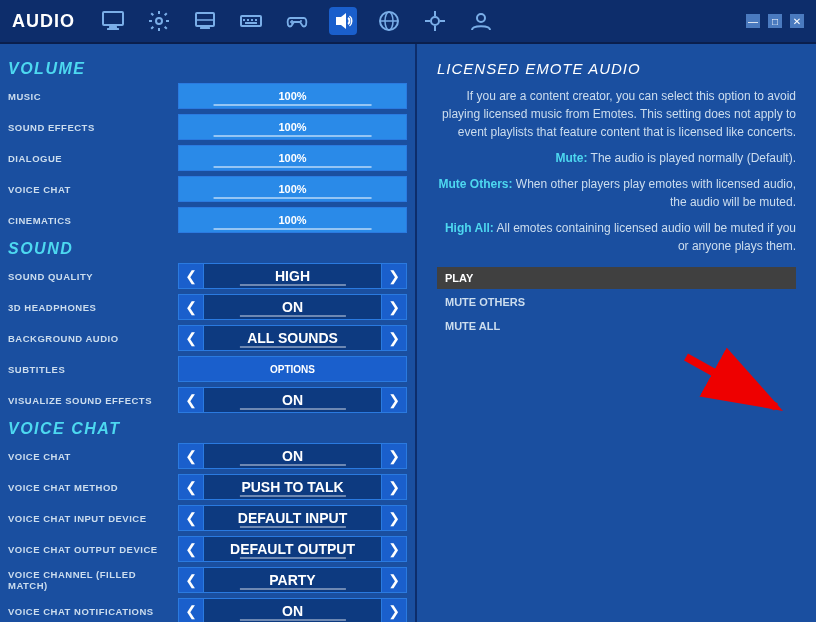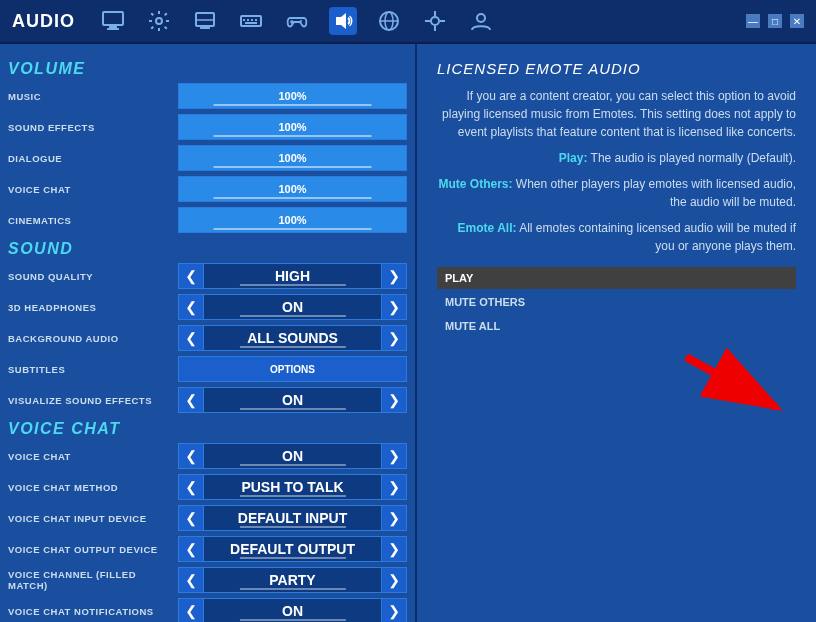--- a/index.html
+++ b/index.html
@@ -544,29 +544,29 @@
     </div>
 
     <div class="section-header">Creator Options</div>
 
   </div>
 
   <div class="right-panel">
     <div class="right-title">Licensed Emote Audio</div>
     <div class="right-desc">If you are a content creator, you can select this option to avoid playing licensed music from Emotes. This setting does not apply to event playlists that feature content that is licensed like concerts.</div>
     <div class="right-desc">
-      <span class="highlight">Play:</span>
+      <span class="highlight">Mute:</span>
       <span>The audio is played normally (Default).</span>
     </div>
     <div class="right-desc">
       <span class="highlight">Mute Others:</span>
       <span>When other players play emotes with licensed audio, the audio will be muted.</span>
     </div>
     <div class="right-desc" style="margin-bottom:12px;">
-      <span class="highlight">Emote All:</span>
+      <span class="highlight">High All:</span>
       <span>All emotes containing licensed audio will be muted if you or anyone plays them.</span>
     </div>
 
     <div class="right-option selected">Play</div>
     <div class="right-option">Mute Others</div>
     <div class="right-option">Mute All</div>
 
     <div style="position:relative; margin-top: 60px;">
       <svg class="arrow-svg" width="130" height="80" viewBox="0 0 130 80" style="position:absolute; bottom:-30px; right:-10px;">
         <defs>

